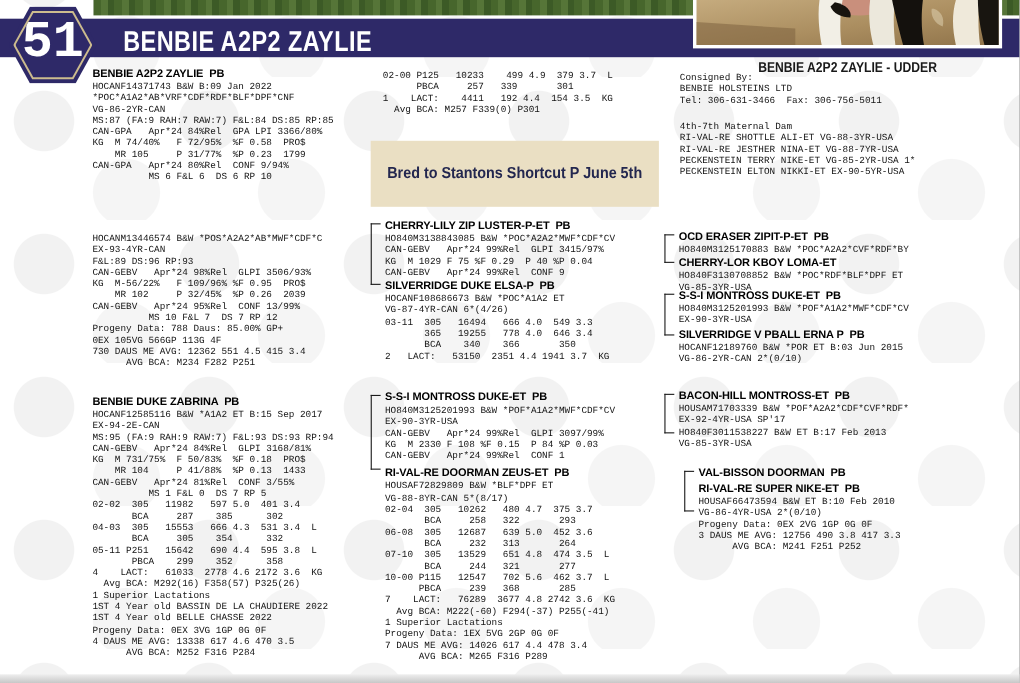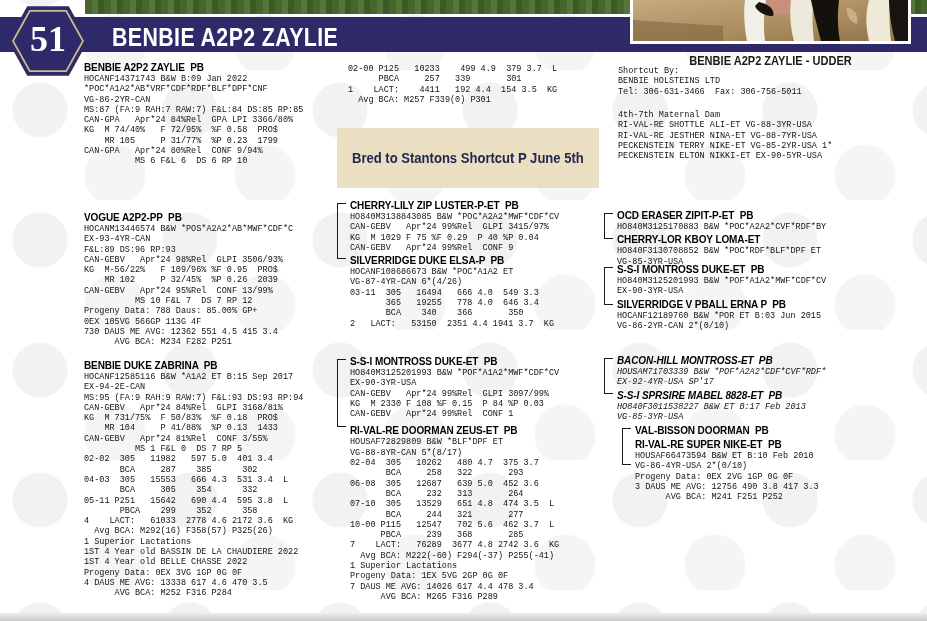--- a/index.html
+++ b/index.html
@@ -41,22 +41,22 @@
     clip-path:polygon(0% 50%,24% 3%,76% 3%,100% 50%,76% 97%,24% 97%);
     background:var(--gold,#cdbc8e);
   }
   .lot-badge .inner{
     position:absolute;left:6px;top:6px;right:6px;bottom:6px;
     clip-path:polygon(0% 50%,24% 3%,76% 3%,100% 50%,76% 97%,24% 97%);
     background:var(--navy,#2e2968);
     display:flex;align-items:center;justify-content:center;
   }
   .lot-number{
-    color:#fff;font-family:Liberation Serif, serif;font-weight:700;
-    font-size:36px;line-height:1;padding-bottom:4px;
+    color:#fff;font-family:Liberation Mono, monospace;font-weight:700;
+    font-size:47px;line-height:1;padding-bottom:4px;
   }
   
   .photo-frame{
     position:absolute;left:630px;top:0;width:281px;height:44px;
     background:#fff;padding:0 3px 3px 3px;box-sizing:border-box;
   }
   .photo-frame svg{display:block;width:275px;height:41px;}
   .photo-caption{
     position:absolute;left:630px;top:53px;width:281px;
     text-align:center;font-weight:700;font-size:13px;color:#191919;
@@ -130,40 +130,39 @@
       <path d="M126,2 C136,4 142,10 140,16 C132,16 124,12 122,6 Z" fill="#17140f"></path>
       <path d="M178,0 L206,0 C204,16 205,30 207,41 L188,41 C184,26 180,10 178,0 Z" fill="#14110d"></path>
       <path d="M236,0 C232,14 233,28 236,41 L258,41 C256,26 256,10 258,0 Z" fill="#efe9da"></path>
       <path d="M256,0 L275,0 L275,41 L262,41 C258,26 256,12 256,0 Z" fill="#181510"></path>
       <path d="M216,8 C222,10 226,16 224,24 C217,22 213,15 214,8 Z" fill="#d8c9a8" opacity="0.6"></path>
     </svg>
   </div>
   <div class="photo-caption">BENBIE A2P2 ZAYLIE - UDDER</div>
 
   <div class="pblock" style="left:618px;top:66px;">
-    <div class="mono"><div>Shortcut By:</div><div>BENBIE HOLSTEINS LTD</div><div>Tel: 306-631-3466  Fax: 306-756-5011</div></div>
+    <div class="mono"><div>Consigned By:</div><div>BENBIE HOLSTEINS LTD</div><div>Tel: 306-631-3466  Fax: 306-756-5011</div></div>
   </div>
   <div class="pblock" style="left:618px;top:110px;">
     <div class="mono"><div>4th-7th Maternal Dam</div><div>RI-VAL-RE SHOTTLE ALI-ET VG-88-3YR-USA</div><div>RI-VAL-RE JESTHER NINA-ET VG-88-7YR-USA</div><div>PECKENSTEIN TERRY NIKE-ET VG-85-2YR-USA 1*</div><div>PECKENSTEIN ELTON NIKKI-ET EX-90-5YR-USA</div></div>
   </div>
 
   <div class="pblock" style="left:348px;top:64px;">
     <div class="mono"><div>02-00 P125   10233    499 4.9  379 3.7  L</div><div>      PBCA     257   339       301</div><div>1    LACT:    4411   192 4.4  154 3.5  KG</div><div>  Avg BCA: M257 F339(0) P301</div></div>
   </div>
 
   <div class="notice">
     <span class="notice-text">Bred to Stantons Shortcut P June 5th</span>
   </div>
 
   <div class="pblock" style="left:84px;top:62px;">
     <div class="bname">BENBIE A2P2 ZAYLIE  PB</div>
     <div class="mono"><div>HOCANF14371743 B&amp;W B:09 Jan 2022</div><div>*POC*A1A2*AB*VRF*CDF*RDF*BLF*DPF*CNF</div><div>VG-86-2YR-CAN</div><div>MS:87 (FA:9 RAH:7 RAW:7) F&amp;L:84 DS:85 RP:85</div><div>CAN-GPA   Apr*24 84%Rel  GPA LPI 3366/80%</div><div>KG  M 74/40%   F 72/95%  %F 0.58  PRO$</div><div>    MR 105     P 31/77%  %P 0.23  1799</div><div>CAN-GPA   Apr*24 80%Rel  CONF 9/94%</div><div>          MS 6 F&amp;L 6  DS 6 RP 10</div></div>
   </div>
   <div class="pblock" style="left:84px;top:212px;">
-    <div class="bname">VOGUE A2P2-PP  PB</div>
     <div class="mono"><div>HOCANM13446574 B&amp;W *POS*A2A2*AB*MWF*CDF*C</div><div>EX-93-4YR-CAN</div><div>F&amp;L:89 DS:96 RP:93</div><div>CAN-GEBV   Apr*24 98%Rel  GLPI 3506/93%</div><div>KG  M-56/22%   F 109/96% %F 0.95  PRO$</div><div>    MR 102     P 32/45%  %P 0.26  2039</div><div>CAN-GEBV   Apr*24 95%Rel  CONF 13/99%</div><div>          MS 10 F&amp;L 7  DS 7 RP 12</div><div>Progeny Data: 788 Daus: 85.00% GP+</div><div>0EX 105VG 566GP 113G 4F</div><div>730 DAUS ME AVG: 12362 551 4.5 415 3.4</div><div>      AVG BCA: M234 F282 P251</div></div>
   </div>
   <div class="pblock" style="left:84px;top:360px;">
     <div class="bname">BENBIE DUKE ZABRINA  PB</div>
     <div class="mono"><div>HOCANF12585116 B&amp;W *A1A2 ET B:15 Sep 2017</div><div>EX-94-2E-CAN</div><div>MS:95 (FA:9 RAH:9 RAW:7) F&amp;L:93 DS:93 RP:94</div><div>CAN-GEBV   Apr*24 84%Rel  GLPI 3168/81%</div><div>KG  M 731/75%  F 50/83%  %F 0.18  PRO$</div><div>    MR 104     P 41/88%  %P 0.13  1433</div><div>CAN-GEBV   Apr*24 81%Rel  CONF 3/55%</div><div>          MS 1 F&amp;L 0  DS 7 RP 5</div><div>02-02  305   11982   597 5.0  401 3.4</div><div>       BCA     287    385      302</div><div>04-03  305   15553   666 4.3  531 3.4  L</div><div>       BCA     305    354      332</div><div>05-11 P251   15642   690 4.4  595 3.8  L</div><div>       PBCA    299    352      358</div><div>4    LACT:   61033  2778 4.6 2172 3.6  KG</div><div>  Avg BCA: M292(16) F358(57) P325(26)</div><div>1 Superior Lactations</div><div>1ST 4 Year old BASSIN DE LA CHAUDIERE 2022</div><div>1ST 4 Year old BELLE CHASSE 2022</div><div>Progeny Data: 0EX 3VG 1GP 0G 0F</div><div>4 DAUS ME AVG: 13338 617 4.6 470 3.5</div><div>      AVG BCA: M252 F316 P284</div></div>
   </div>
 
   <div class="pair" style="left:350px;top:200px;">
     <div class="bracket" style="height:54px"></div>
     <div class="bname">CHERRY-LILY ZIP LUSTER-P-ET  PB</div>
@@ -186,25 +185,24 @@
     <div class="bname b2">CHERRY-LOR KBOY LOMA-ET</div>
     <div class="mono"><div>HO840F3130708852 B&amp;W *POC*RDF*BLF*DPF ET</div><div>VG-85-3YR-USA</div></div>
   </div>
   <div class="pair" style="left:617px;top:264px;">
     <div class="bracket" style="height:36px"></div>
     <div class="bname">S-S-I MONTROSS DUKE-ET  PB</div>
     <div class="mono"><div>HO840M3125201993 B&amp;W *POF*A1A2*MWF*CDF*CV</div><div>EX-90-3YR-USA</div></div>
     <div class="bname b2">SILVERRIDGE V PBALL ERNA P  PB</div>
     <div class="mono"><div>HOCANF12189760 B&amp;W *POR ET B:03 Jun 2015</div><div>VG-86-2YR-CAN 2*(0/10)</div></div>
   </div>
-  <div class="pair" style="left:617px;top:355px;font-style:italic;">
+  <div class="pair" style="left:617px;top:355px;">
     <div class="bracket" style="height:34px"></div>
     <div class="bname">BACON-HILL MONTROSS-ET  PB</div>
     <div class="mono"><div>HOUSAM71703339 B&amp;W *POF*A2A2*CDF*CVF*RDF*</div><div>EX-92-4YR-USA SP'17</div></div>
-    <div class="bname b2">S-S-I SPRSIRE MABEL 8828-ET  PB</div>
     <div class="mono"><div>HO840F3011538227 B&amp;W ET B:17 Feb 2013</div><div>VG-85-3YR-USA</div></div>
   </div>
   <div class="pair" style="left:635px;top:425px;">
     <div class="bracket" style="height:35px"></div>
     <div class="bname">VAL-BISSON DOORMAN  PB</div>
     <div class="bname b2">RI-VAL-RE SUPER NIKE-ET  PB</div>
     <div class="mono"><div>HOUSAF66473594 B&amp;W ET B:10 Feb 2010</div><div>VG-86-4YR-USA 2*(0/10)</div><div>Progeny Data: 0EX 2VG 1GP 0G 0F</div><div>3 DAUS ME AVG: 12756 490 3.8 417 3.3</div><div>      AVG BCA: M241 F251 P252</div></div>
   </div>
 
   <div class="footer-strip"></div>

